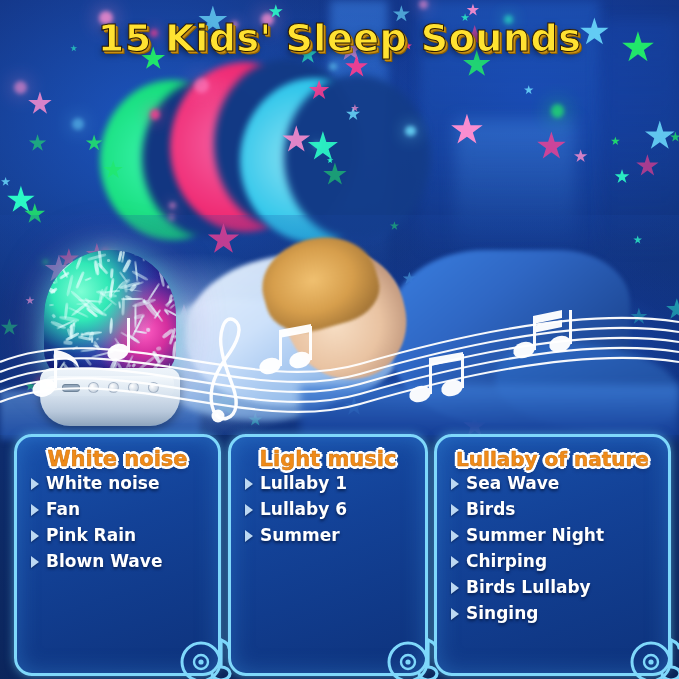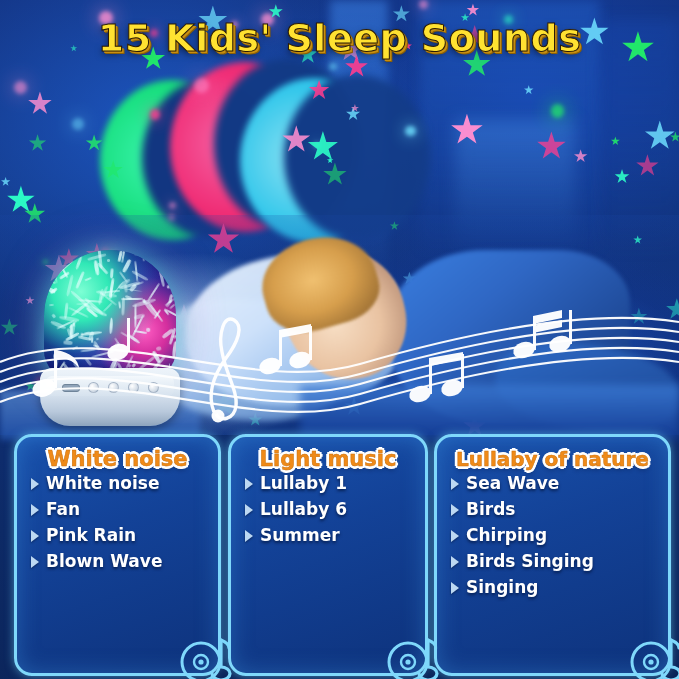--- a/index.html
+++ b/index.html
@@ -571,25 +571,29 @@
           <li>
             <span class="bullet"></span>
             <span>Sea Wave</span>
           </li>
           <li>
             <span class="bullet"></span>
             <span>Birds</span>
           </li>
           <li>
             <span class="bullet"></span>
+            <span>Summer Night</span>
+          </li>
+          <li>
+            <span class="bullet"></span>
             <span>Chirping</span>
           </li>
           <li>
             <span class="bullet"></span>
-            <span>Birds Singing</span>
+            <span>Birds Lullaby</span>
           </li>
           <li>
             <span class="bullet"></span>
             <span>Singing</span>
           </li>
         </ul>
         <svg class="disc-icon" viewBox="0 0 56 56">
           <circle cx="25" cy="31" r="19" fill="none" stroke="#7fd8fb" stroke-width="3"></circle>
           <circle cx="25" cy="31" r="7" fill="none" stroke="#7fd8fb" stroke-width="2.4"></circle>
           <circle cx="25" cy="31" r="2.6" fill="#7fd8fb"></circle>

